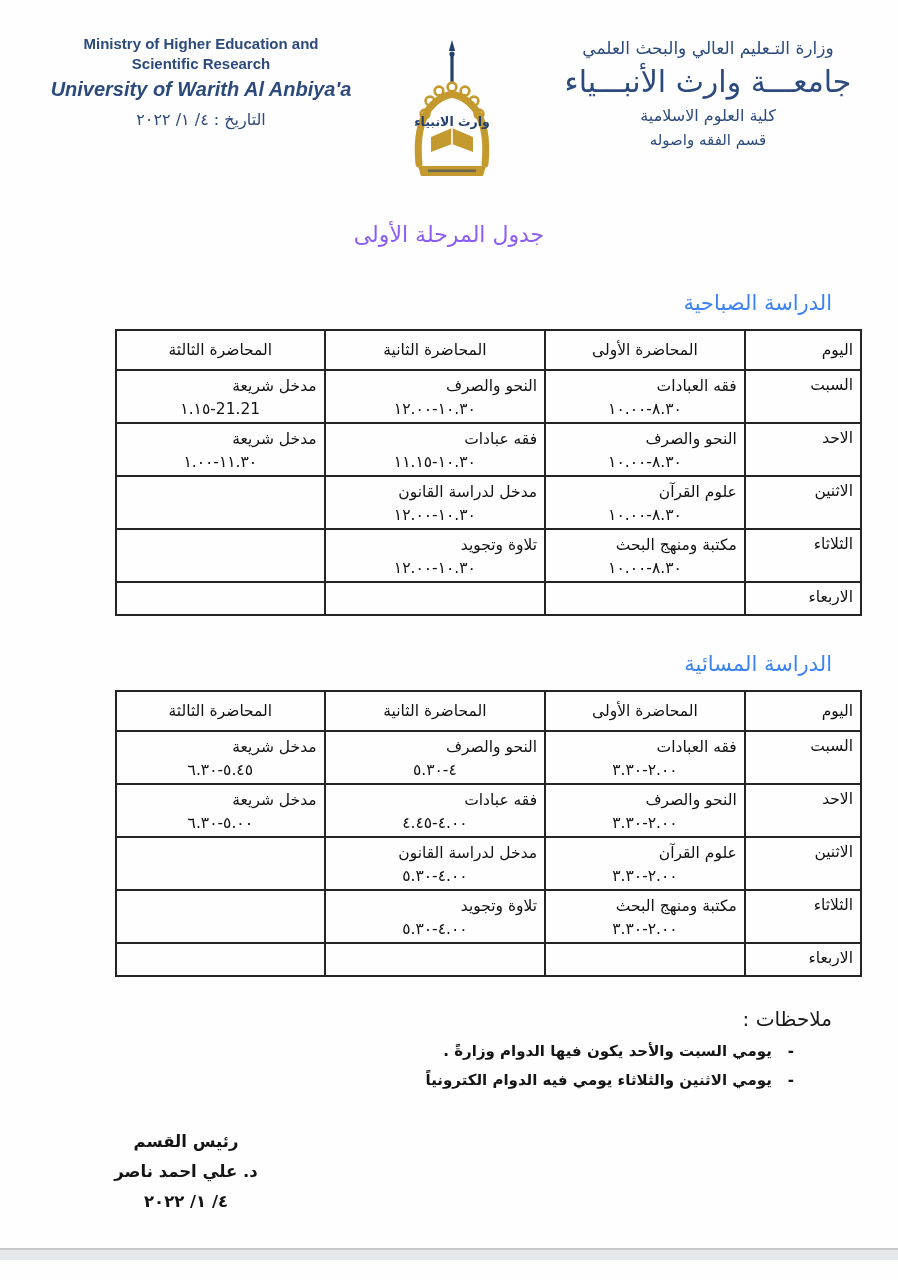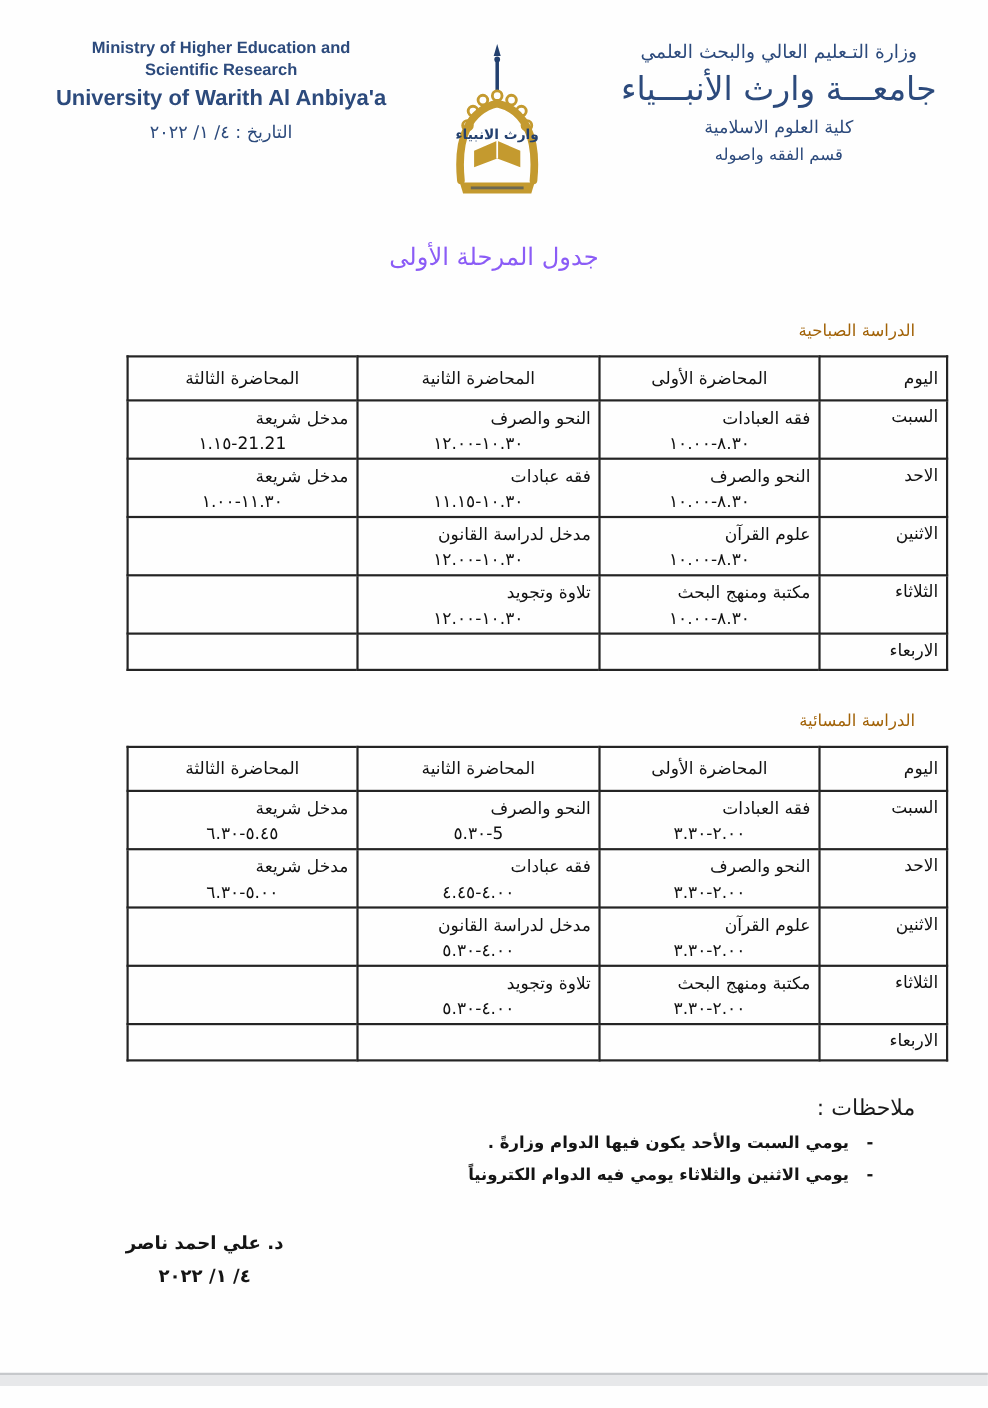--- a/index.html
+++ b/index.html
@@ -8,35 +8,35 @@
     position:relative; overflow:hidden; background:#fefefe;
     font-family:"DejaVu Sans","Liberation Sans",sans-serif;
     color:#1c1c1c;
   }
   .page { position:relative; width:898px; height:1260px; }
 
   
   .letterhead { display:flex; align-items:flex-start; padding:34px 20px 0 36px; }
   .lh-left  { width:330px; text-align:center; color:#2c4a7c; }
   .en-small { font-family:"Liberation Sans","DejaVu Sans",sans-serif; font-size:15px; line-height:20px; font-weight:600; }
-  .en-big   { font-family:"Liberation Sans","DejaVu Sans",sans-serif; font-size:20px; line-height:26px; font-weight:600; margin-top:2px; }
+  .en-big   { font-family:"Liberation Sans","DejaVu Sans",sans-serif; font-size:20px; line-height:26px; font-weight:600; margin-top:2px;font-style:italic; }
   .lh-num   { direction:rtl; font-size:16px; margin-top:7px; }
   .lh-date  { direction:rtl; font-size:16px; margin-top:8px; }
   .lh-center{ flex:1; display:flex; justify-content:center; padding-top:6px;text-align:center; }
   .lh-right { width:340px; text-align:center; color:#2c4a7c; direction:rtl; padding-top:4px; }
   .ar-r1 { font-size:17px; }
   .ar-r2 { font-size:30px; margin-top:6px; font-weight:500; }
   .ar-r3 { font-size:16px; margin-top:7px; }
   .ar-r4 { font-size:15px; margin-top:6px; }
 
   
   .doc-title { margin-top:32px; text-align:center; direction:rtl;
                font-size:22px; font-weight:normal; color:#8b5cf6; letter-spacing:0; }
   .section-heading { direction:rtl; text-align:right; padding-right:66px;
-                     font-size:15px; color:#a16207; }
+                     font-size:21px; color:#3b82f6; }
   .mt-morning { margin-top:44px; }
   .mt-evening { margin-top:36px; }
 
   
   table.sched { border-collapse:collapse; margin:14px 36px 0 115px;
                 width:747px; table-layout:fixed; direction:rtl;
                 font-size:15.5px; color:#111; }
   table.sched td { border:2px solid #242424; vertical-align:top; }
   col.c-day { width:15.6%; } col.c-l1 { width:26.8%; }
   col.c-l2 { width:29.6%; } col.c-l3 { width:28%; }
@@ -226,21 +226,21 @@
       <td class="lec-h">المحاضرة الثالثة</td>
     </tr>
     <tr class="data-row">
       <td class="day">السبت</td>
       <td>
             <div class="subj">فقه العبادات</div>
             <div class="time">٢.٠٠-٣.٣٠</div>
           </td>
       <td>
             <div class="subj">النحو والصرف</div>
-            <div class="time">5-٥.٣٠</div>
+            <div class="time">٤-٥.٣٠</div>
           </td>
       <td>
             <div class="subj">مدخل شريعة</div>
             <div class="time">٥.٤٥-٦.٣٠</div>
           </td>
     </tr>
     <tr class="data-row">
       <td class="day">الاحد</td>
       <td>
             <div class="subj">النحو والصرف</div>
@@ -296,18 +296,19 @@
 
   <div class="notes-heading">ملاحظات :</div>
   <div class="note-item">
     <span class="note-dash">-</span><span>يومي السبت والأحد يكون فيها الدوام وزارةً .</span>
   </div>
   <div class="note-item">
     <span class="note-dash">-</span><span>يومي الاثنين والثلاثاء يومي فيه الدوام الكترونياً</span>
   </div>
 
   <div class="signature">
+    <div>رئيس القسم</div>
     <div>د. علي احمد ناصر</div>
     <div>٤/ ١/ ٢٠٢٢</div>
   </div>
 
   <div class="scan-edge"></div>
 </div>
 
 </body></html>

